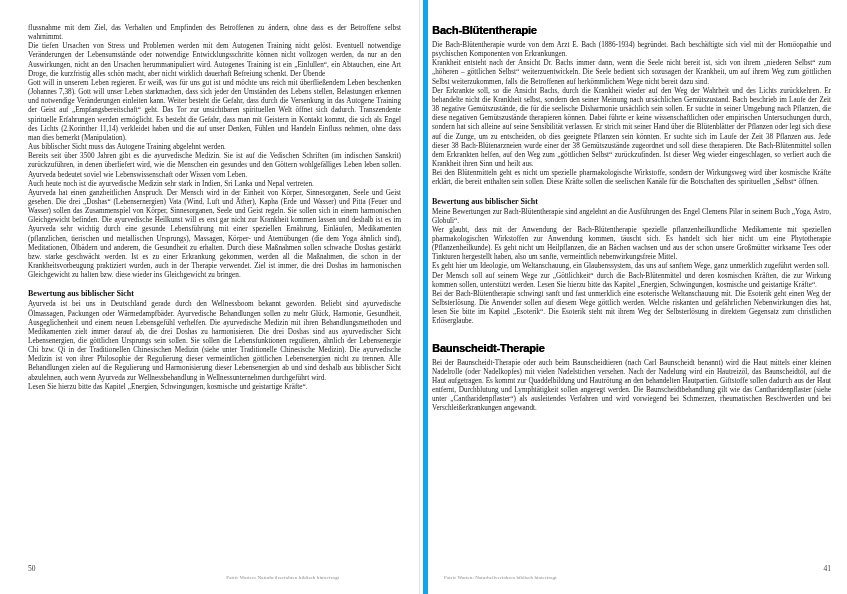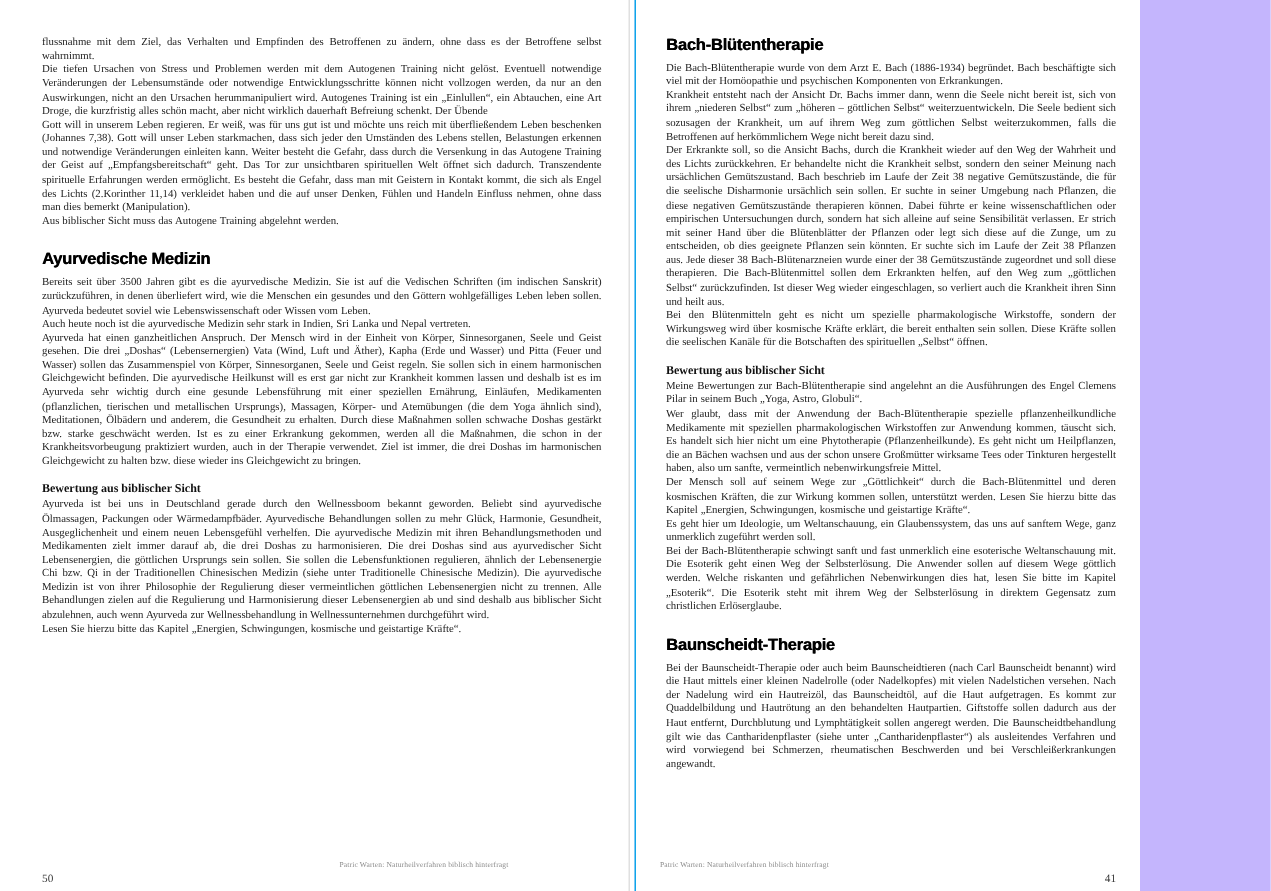--- a/index.html
+++ b/index.html
@@ -28,23 +28,23 @@
   .page-left {
     width: 420px;
     border-right: 1px solid #e0e0e0;
     padding: 24px 18px 0 28px;
   }
   .gutter {
     width: 3px;
     background: #ffffff;
   }
   .page-right {
-    width: 337px;
-    border-left: 1px solid #0ea5e9;
-    padding: 24px 16px 0 20px;
+    width: 424px;
+    border-left: 5px solid #0ea5e9;
+    padding: 24px 16px 0 4px;
   }
   p.body {
     margin: 0;
     font-size: 7.2px;
     line-height: 9.15px;
     text-align: justify;
     color: #1c1c1c;
     word-spacing: 0.2px;
   }
   h2.section {
@@ -61,21 +61,21 @@
   }
   h3.sub {
     margin: 9px 0 2px 0;
     font-family: "Liberation Serif", serif;
     font-weight: bold;
     font-size: 8px;
     color: #111111;
   }
   .pagenum {
     position: absolute;
-    bottom: 4px;
+    bottom: 21px;
     font-size: 7.5px;
     color: #3a3a3a;
   }
   .pagenum-left { left: 28px; }
   .pagenum-right { right: 16px; }
   .runfoot {
     position: absolute;
     bottom: 14px;
     font-size: 5px;
     color: #8a8a8a;
@@ -88,21 +88,20 @@
 </head>
 <body>
 
 <div class="spread">
 
   <div class="page page-left">
     <p class="body">flussnahme mit dem Ziel, das Verhalten und Empfinden des Betroffenen zu ändern, ohne dass es der Betroffene selbst wahrnimmt.</p>
     <p class="body">Die tiefen Ursachen von Stress und Problemen werden mit dem Autogenen Training nicht gelöst. Eventuell notwendige Veränderungen der Lebensumstände oder notwendige Entwicklungsschritte können nicht vollzogen werden, da nur an den Auswirkungen, nicht an den Ursachen herummanipuliert wird. Autogenes Training ist ein „Einlullen“, ein Abtauchen, eine Art Droge, die kurzfristig alles schön macht, aber nicht wirklich dauerhaft Befreiung schenkt. Der Übende</p>
     <p class="body">Gott will in unserem Leben regieren. Er weiß, was für uns gut ist und möchte uns reich mit überfließendem Leben beschenken (Johannes 7,38). Gott will unser Leben starkmachen, dass sich jeder den Umständen des Lebens stellen, Belastungen erkennen und notwendige Veränderungen einleiten kann. Weiter besteht die Gefahr, dass durch die Versenkung in das Autogene Training der Geist auf „Empfangsbereitschaft“ geht. Das Tor zur unsichtbaren spirituellen Welt öffnet sich dadurch. Transzendente spirituelle Erfahrungen werden ermöglicht. Es besteht die Gefahr, dass man mit Geistern in Kontakt kommt, die sich als Engel des Lichts (2.Korinther 11,14) verkleidet haben und die auf unser Denken, Fühlen und Handeln Einfluss nehmen, ohne dass man dies bemerkt (Manipulation).</p>
     <p class="body">Aus biblischer Sicht muss das Autogene Training abgelehnt werden.</p>
-    <h2 class="section">Ayurvedische Medizin</h2>
     <p class="body">Bereits seit über 3500 Jahren gibt es die ayurvedische Medizin. Sie ist auf die Vedischen Schriften (im indischen Sanskrit) zurückzuführen, in denen überliefert wird, wie die Menschen ein gesundes und den Göttern wohlgefälliges Leben leben sollen. Ayurveda bedeutet soviel wie Lebenswissenschaft oder Wissen vom Leben.</p>
     <p class="body">Auch heute noch ist die ayurvedische Medizin sehr stark in Indien, Sri Lanka und Nepal vertreten.</p>
     <p class="body">Ayurveda hat einen ganzheitlichen Anspruch. Der Mensch wird in der Einheit von Körper, Sinnesorganen, Seele und Geist gesehen. Die drei „Doshas“ (Lebensernergien) Vata (Wind, Luft und Äther), Kapha (Erde und Wasser) und Pitta (Feuer und Wasser) sollen das Zusammenspiel von Körper, Sinnesorganen, Seele und Geist regeln. Sie sollen sich in einem harmonischen Gleichgewicht befinden. Die ayurvedische Heilkunst will es erst gar nicht zur Krankheit kommen lassen und deshalb ist es im Ayurveda sehr wichtig durch eine gesunde Lebensführung mit einer speziellen Ernährung, Einläufen, Medikamenten (pflanzlichen, tierischen und metallischen Ursprungs), Massagen, Körper- und Atemübungen (die dem Yoga ähnlich sind), Meditationen, Ölbädern und anderem, die Gesundheit zu erhalten. Durch diese Maßnahmen sollen schwache Doshas gestärkt bzw. starke geschwächt werden. Ist es zu einer Erkrankung gekommen, werden all die Maßnahmen, die schon in der Krankheitsvorbeugung praktiziert wurden, auch in der Therapie verwendet. Ziel ist immer, die drei Doshas im harmonischen Gleichgewicht zu halten bzw. diese wieder ins Gleichgewicht zu bringen.</p>
     <h3 class="sub">Bewertung aus biblischer Sicht</h3>
     <p class="body">Ayurveda ist bei uns in Deutschland gerade durch den Wellnessboom bekannt geworden. Beliebt sind ayurvedische Ölmassagen, Packungen oder Wärmedampfbäder. Ayurvedische Behandlungen sollen zu mehr Glück, Harmonie, Gesundheit, Ausgeglichenheit und einem neuen Lebensgefühl verhelfen. Die ayurvedische Medizin mit ihren Behandlungsmethoden und Medikamenten zielt immer darauf ab, die drei Doshas zu harmonisieren. Die drei Doshas sind aus ayurvedischer Sicht Lebensenergien, die göttlichen Ursprungs sein sollen. Sie sollen die Lebensfunktionen regulieren, ähnlich der Lebensenergie Chi bzw. Qi in der Traditionellen Chinesischen Medizin (siehe unter Traditionelle Chinesische Medizin). Die ayurvedische Medizin ist von ihrer Philosophie der Regulierung dieser vermeintlichen göttlichen Lebensenergien nicht zu trennen. Alle Behandlungen zielen auf die Regulierung und Harmonisierung dieser Lebensenergien ab und sind deshalb aus biblischer Sicht abzulehnen, auch wenn Ayurveda zur Wellnessbehandlung in Wellnessunternehmen durchgeführt wird.</p>
     <p class="body">Lesen Sie hierzu bitte das Kapitel „Energien, Schwingungen, kosmische und geistartige Kräfte“.</p>
 
     <span class="pagenum pagenum-left">50</span>
     <span class="runfoot runfoot-left">Patric Warten: Naturheilverfahren biblisch hinterfragt</span>
   </div>
@@ -111,22 +110,22 @@
 
   <div class="page page-right">
     <h2 class="section first">Bach-Blütentherapie</h2>
     <p class="body">Die Bach-Blütentherapie wurde von dem Arzt E. Bach (1886-1934) begründet. Bach beschäftigte sich viel mit der Homöopathie und psychischen Komponenten von Erkrankungen.</p>
     <p class="body">Krankheit entsteht nach der Ansicht Dr. Bachs immer dann, wenn die Seele nicht bereit ist, sich von ihrem „niederen Selbst“ zum „höheren – göttlichen Selbst“ weiterzuentwickeln. Die Seele bedient sich sozusagen der Krankheit, um auf ihrem Weg zum göttlichen Selbst weiterzukommen, falls die Betroffenen auf herkömmlichem Wege nicht bereit dazu sind.</p>
     <p class="body">Der Erkrankte soll, so die Ansicht Bachs, durch die Krankheit wieder auf den Weg der Wahrheit und des Lichts zurückkehren. Er behandelte nicht die Krankheit selbst, sondern den seiner Meinung nach ursächlichen Gemütszustand. Bach beschrieb im Laufe der Zeit 38 negative Gemütszustände, die für die seelische Disharmonie ursächlich sein sollen. Er suchte in seiner Umgebung nach Pflanzen, die diese negativen Gemütszustände therapieren können. Dabei führte er keine wissenschaftlichen oder empirischen Untersuchungen durch, sondern hat sich alleine auf seine Sensibilität verlassen. Er strich mit seiner Hand über die Blütenblätter der Pflanzen oder legt sich diese auf die Zunge, um zu entscheiden, ob dies geeignete Pflanzen sein könnten. Er suchte sich im Laufe der Zeit 38 Pflanzen aus. Jede dieser 38 Bach-Blütenarzneien wurde einer der 38 Gemütszustände zugeordnet und soll diese therapieren. Die Bach-Blütenmittel sollen dem Erkrankten helfen, auf den Weg zum „göttlichen Selbst“ zurückzufinden. Ist dieser Weg wieder eingeschlagen, so verliert auch die Krankheit ihren Sinn und heilt aus.</p>
     <p class="body">Bei den Blütenmitteln geht es nicht um spezielle pharmakologische Wirkstoffe, sondern der Wirkungsweg wird über kosmische Kräfte erklärt, die bereit enthalten sein sollen. Diese Kräfte sollen die seelischen Kanäle für die Botschaften des spirituellen „Selbst“ öffnen.</p>
     <h3 class="sub">Bewertung aus biblischer Sicht</h3>
     <p class="body">Meine Bewertungen zur Bach-Blütentherapie sind angelehnt an die Ausführungen des Engel Clemens Pilar in seinem Buch „Yoga, Astro, Globuli“.</p>
     <p class="body">Wer glaubt, dass mit der Anwendung der Bach-Blütentherapie spezielle pflanzenheilkundliche Medikamente mit speziellen pharmakologischen Wirkstoffen zur Anwendung kommen, täuscht sich. Es handelt sich hier nicht um eine Phytotherapie (Pflanzenheilkunde). Es geht nicht um Heilpflanzen, die an Bächen wachsen und aus der schon unsere Großmütter wirksame Tees oder Tinkturen hergestellt haben, also um sanfte, vermeintlich nebenwirkungsfreie Mittel.</p>
+    <p class="body">Es geht hier um Ideologie, um Weltanschauung, ein Glaubenssystem, das uns auf sanftem Wege, ganz unmerklich zugeführt werden soll.</p>
     <p class="body">Der Mensch soll auf seinem Wege zur „Göttlichkeit“ durch die Bach-Blütenmittel und deren kosmischen Kräften, die zur Wirkung kommen sollen, unterstützt werden. Lesen Sie hierzu bitte das Kapitel „Energien, Schwingungen, kosmische und geistartige Kräfte“.</p>
-    <p class="body">Es geht hier um Ideologie, um Weltanschauung, ein Glaubenssystem, das uns auf sanftem Wege, ganz unmerklich zugeführt werden soll.</p>
     <p class="body">Bei der Bach-Blütentherapie schwingt sanft und fast unmerklich eine esoterische Weltanschauung mit. Die Esoterik geht einen Weg der Selbsterlösung. Die Anwender sollen auf diesem Wege göttlich werden. Welche riskanten und gefährlichen Nebenwirkungen dies hat, lesen Sie bitte im Kapitel „Esoterik“. Die Esoterik steht mit ihrem Weg der Selbsterlösung in direktem Gegensatz zum christlichen Erlöserglaube.</p>
     <h2 class="section">Baunscheidt-Therapie</h2>
     <p class="body">Bei der Baunscheidt-Therapie oder auch beim Baunscheidtieren (nach Carl Baunscheidt benannt) wird die Haut mittels einer kleinen Nadelrolle (oder Nadelkopfes) mit vielen Nadelstichen versehen. Nach der Nadelung wird ein Hautreizöl, das Baunscheidtöl, auf die Haut aufgetragen. Es kommt zur Quaddelbildung und Hautrötung an den behandelten Hautpartien. Giftstoffe sollen dadurch aus der Haut entfernt, Durchblutung und Lymphtätigkeit sollen angeregt werden. Die Baunscheidtbehandlung gilt wie das Cantharidenpflaster (siehe unter „Cantharidenpflaster“) als ausleitendes Verfahren und wird vorwiegend bei Schmerzen, rheumatischen Beschwerden und bei Verschleißerkrankungen angewandt.</p>
 
     <span class="runfoot runfoot-right">Patric Warten: Naturheilverfahren biblisch hinterfragt</span>
     <span class="pagenum pagenum-right">41</span>
   </div>
 
 </div>
 

